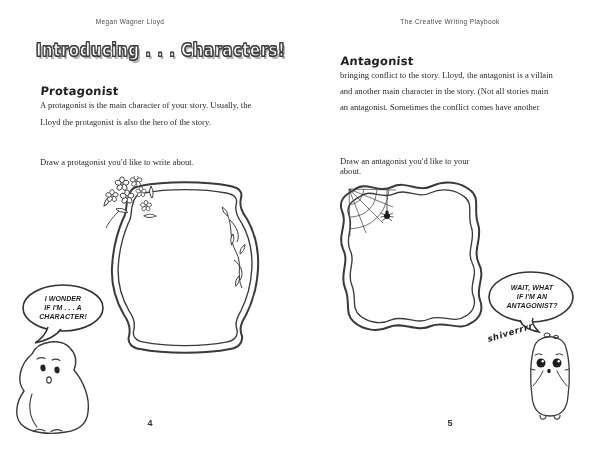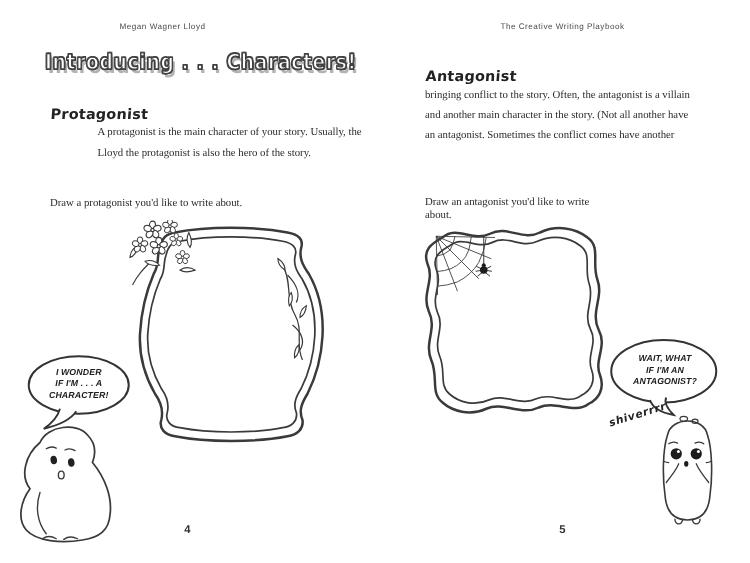--- a/index.html
+++ b/index.html
@@ -40,21 +40,21 @@
 
 <div class="spread">
 
   <div class="abs running-head" style="left:30px;top:18px;">Megan Wagner Lloyd</div>
   <div class="abs running-head" style="left:350px;top:18px;">The Creative Writing Playbook</div>
 
   <div class="abs page-title" style="left:36px;top:40px;">Introducing . . . Characters!</div>
 
   <div class="abs section-heading" style="left:40px;top:84px;">Protagonist</div>
 
-  <div class="abs body-text lh-a" style="left:40px;top:97px;margin-left:38px;">
+  <div class="abs body-text lh-a" style="left:40px;top:97px;">
       <div>A protagonist is the main character of your story. Usually, the</div>
       <div>Lloyd the protagonist is also the hero of the story.</div>
     </div>
 
   <div class="abs prompt" style="left:40px;top:157px;">Draw a protagonist you'd like to write about.</div>
 
   <svg class="abs" style="left:100px;top:176px;" width="170" height="185" viewBox="0 0 170 185">
     <g fill="#fff" stroke="currentColor">
       <path stroke-width="2" d="M40,10 C65,5 105,5 130,10 C138,11.5 143,15 141,22 C139,30 142,36 147,43
         C155,57 159,74 158,93 C157,112 152,127 146,139 C141,147 139,153 142,160 C143,167 138,172 130,173
@@ -216,26 +216,26 @@
       <div>I WONDER</div>
       <div>IF I'M . . . A</div>
       <div>CHARACTER!</div>
     </div>
 
   <div class="abs page-num" style="left:0;top:418px;">4</div>
 
   <div class="abs section-heading" style="left:340px;top:54px;">Antagonist</div>
 
   <div class="abs body-text lh-b" style="left:340px;top:68px;">
-      <div>bringing conflict to the story. Often, the antagonist is a villain</div>
-      <div>and another main character in the story. (Not all another have</div>
+      <div>bringing conflict to the story. Lloyd, the antagonist is a villain</div>
+      <div>and another main character in the story. (Not all stories main</div>
       <div>an antagonist. Sometimes the conflict comes have another</div>
     </div>
 
-  <div class="abs prompt" style="left:340px;top:156px;">Draw an antagonist you'd like to write about.</div>
+  <div class="abs prompt" style="left:340px;top:156px;">Draw an antagonist you'd like to your about.</div>
 
   <svg class="abs" style="left:332px;top:176px;" width="160" height="160" viewBox="0 0 160 160">
     <g fill="#fff" stroke="currentColor">
       <path stroke-width="2" d="M22,14 C34,4 46,18 60,11 C74,4 86,17 100,10 C113,4 128,6 138,14
         C149,22 141,34 146,48 C151,62 140,74 147,88 C154,101 143,112 148,124 C152,135 147,143 139,147
         C127,156 113,144 99,150 C85,157 71,145 57,151 C44,157 30,153 22,146
         C12,138 19,126 13,112 C7,98 18,87 11,73 C5,59 16,48 10,35 C6,24 13,19 22,14 Z"></path>
       <path stroke-width="1.5" fill="none" transform="translate(80 80) scale(0.90) translate(-80 -80)" d="M22,14 C34,4 46,18 60,11 C74,4 86,17 100,10 C113,4 128,6 138,14
         C149,22 141,34 146,48 C151,62 140,74 147,88 C154,101 143,112 148,124 C152,135 147,143 139,147
         C127,156 113,144 99,150 C85,157 71,145 57,151 C44,157 30,153 22,146

